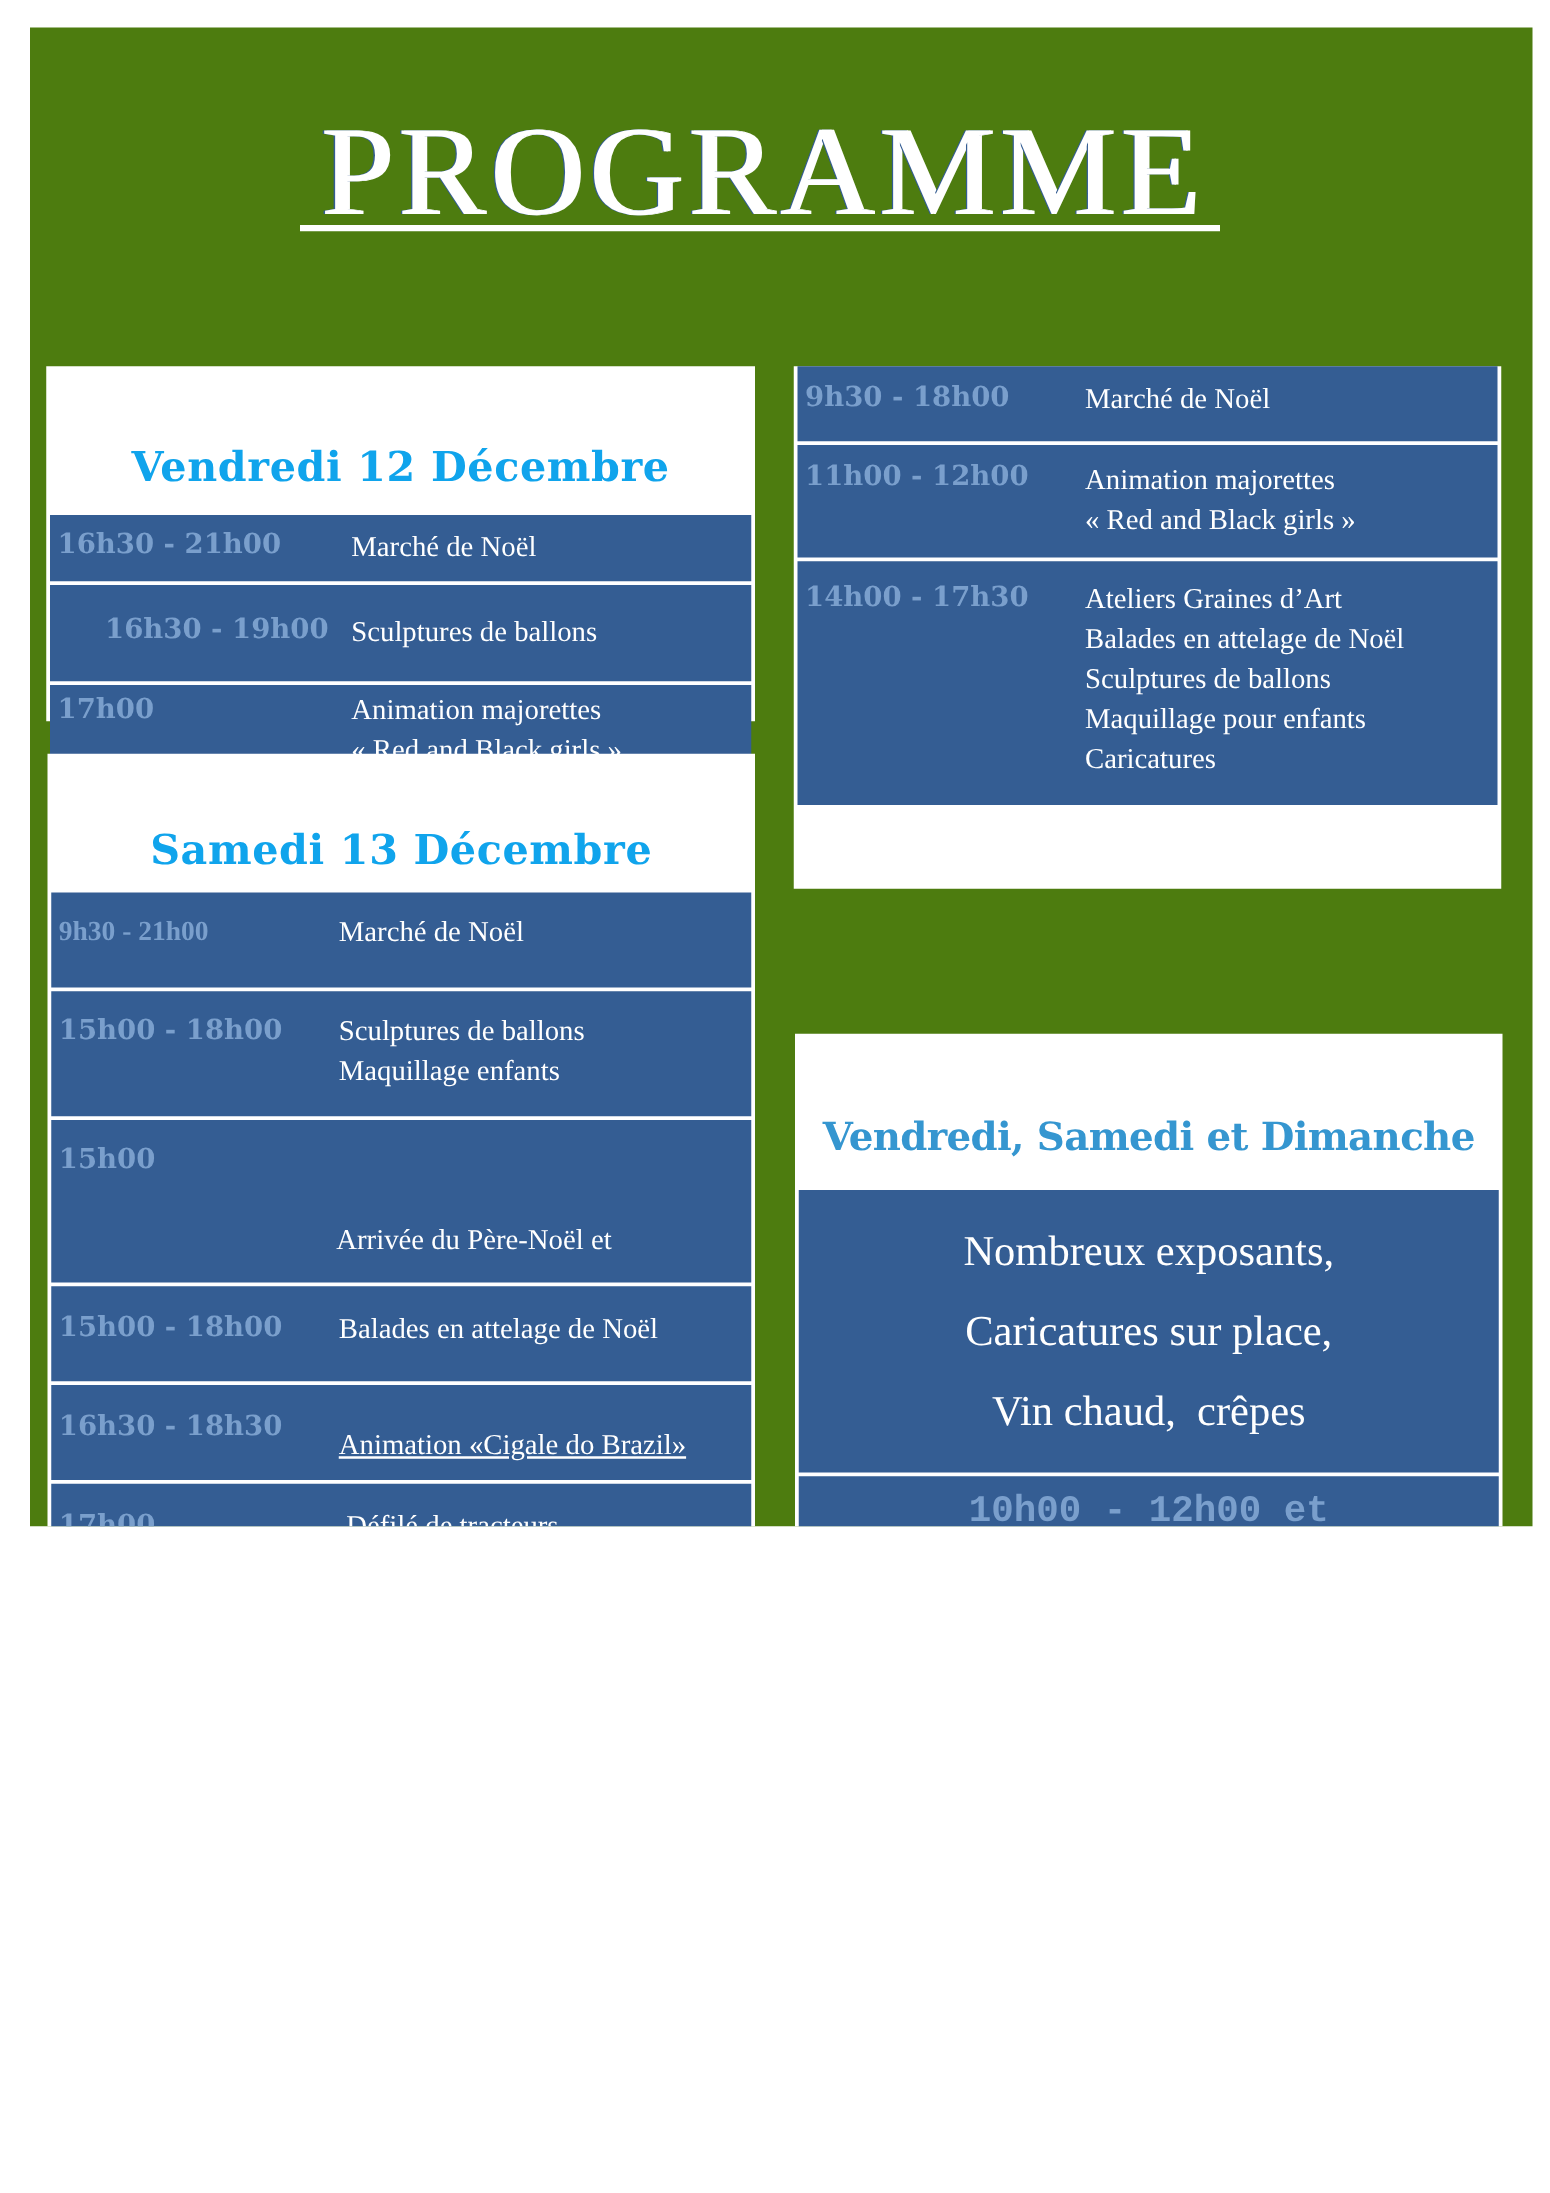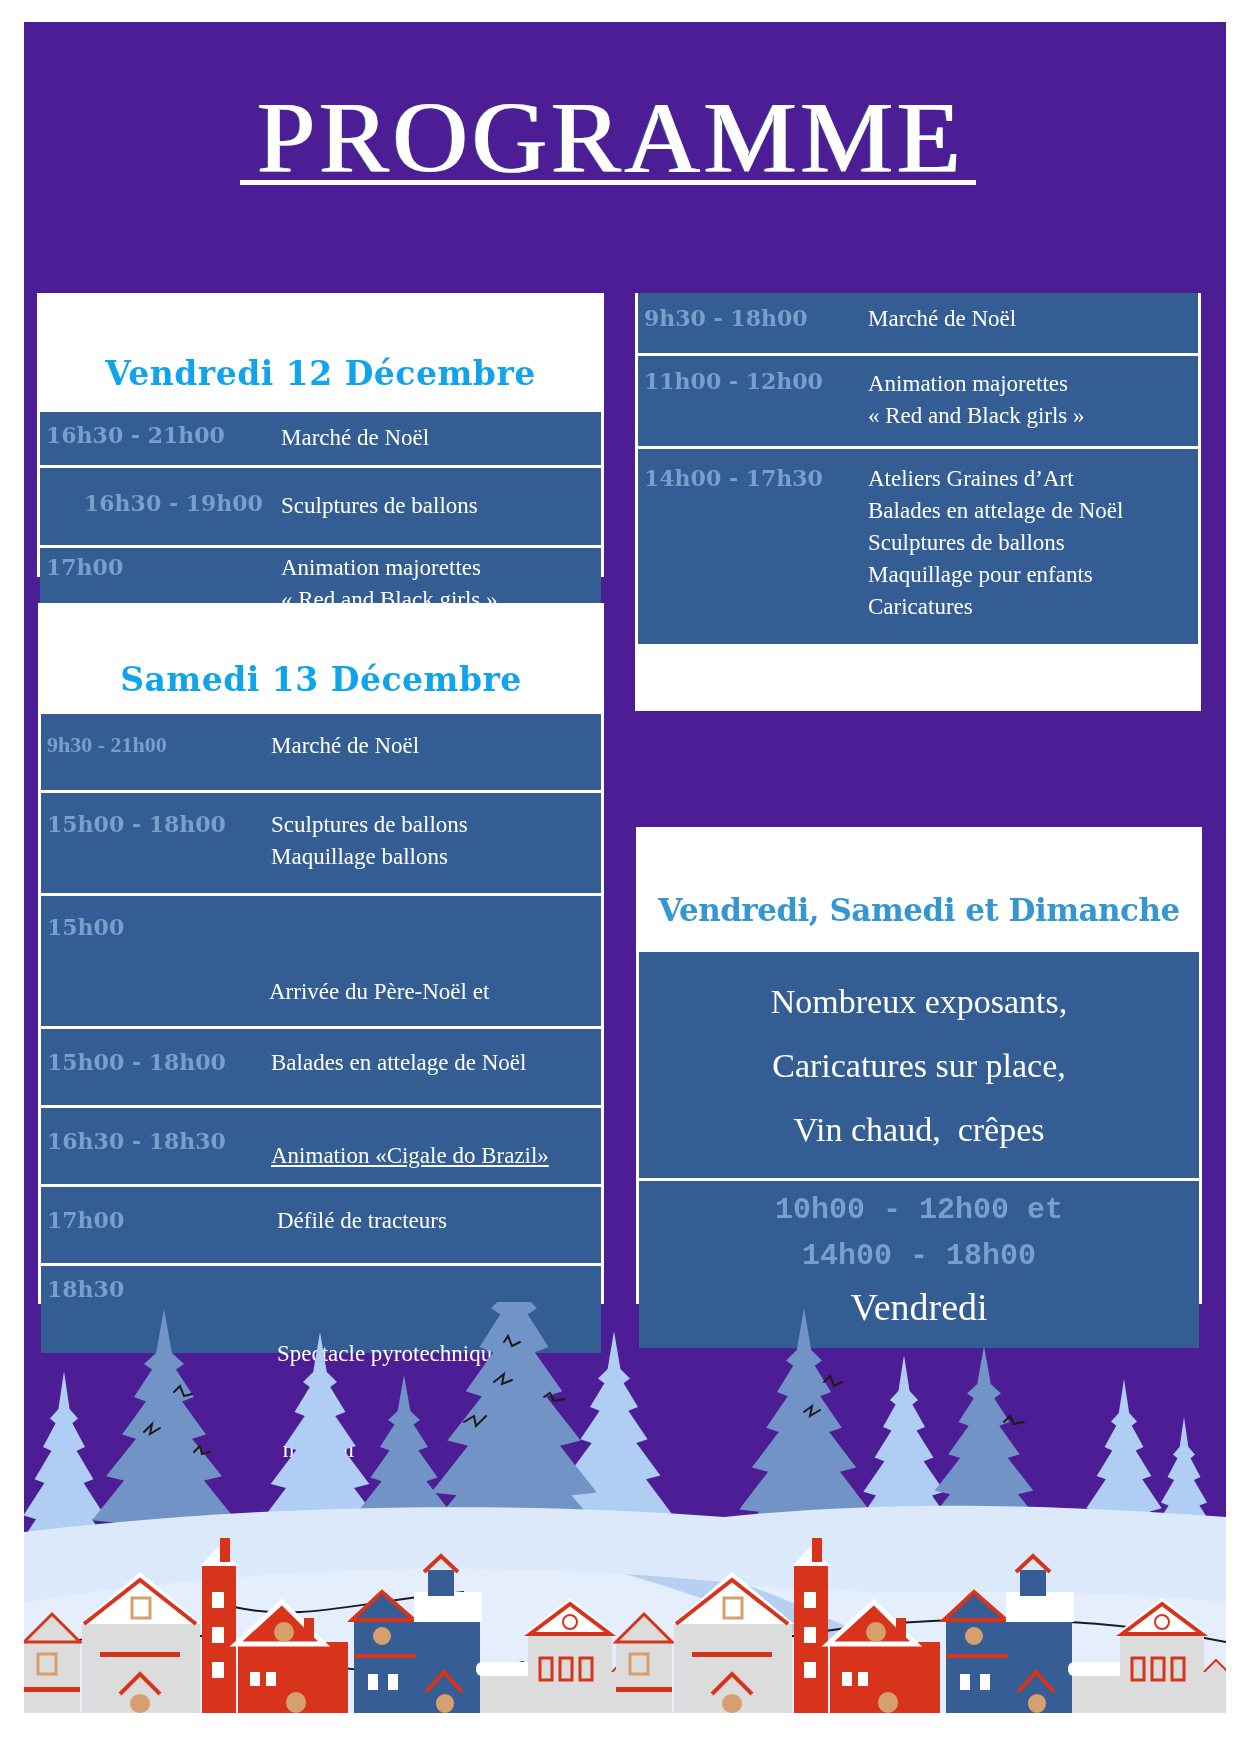--- a/index.html
+++ b/index.html
@@ -1,19 +1,19 @@
 <!DOCTYPE html>
 <html><head>
 <meta charset="utf-8">
 <style>
   html, body { margin: 0; padding: 0; background: #ffffff; }
   body { width: 1240px; height: 1754px; position: relative; overflow: hidden; }
   .panel {
-    position: absolute; left: 24px; top: 22px; width: 1202px; height: 1691px;
-    background: #4c1d95; overflow: hidden;
+    position: absolute; left: 24px; top: 22px; width: 1202px; height: 1199px;
+    background: #4d7c0f; overflow: hidden;
   }
   .main-title {
     position: absolute; left: 216px; top: 66px; width: 740px; height: 100px;
     text-align: center; color: #ffffff;
     font-family: "Liberation Serif", "DejaVu Serif", serif;
     font-size: 102px; line-height: 100px; letter-spacing: 4px;
     transform: scaleX(1.02);
     text-shadow: -1px 0 0 #345d93, 2px 0 0 #ffffff;
   }
   .title-underline {
@@ -84,21 +84,21 @@
     <div class="row" style="height:76px;">
       <div class="time" style="top:18px;font-family:Liberation Serif, serif;">9h30 - 21h00</div>
       <div class="acts" style="left:230px; top:16px;">
         <div>Marché de Noël</div>
       </div>
     </div>
     <div class="row" style="height:100px;">
       <div class="time" style="top:18px;">15h00 - 18h00</div>
       <div class="acts" style="left:230px; top:16px;">
         <div>Sculptures de ballons</div>
-        <div>Maquillage ballons</div>
+        <div>Maquillage enfants</div>
       </div>
     </div>
     <div class="row" style="height:130px;">
       <div class="time" style="top:18px;">15h00</div>
       <div class="acts" style="left:228px; top:16px; white-space:pre;">
         <div>Arrivée du Père-Noël et</div>
         <div> Photos avec les enfants</div>
         <div>sous la tente</div>
       </div>
     </div>

